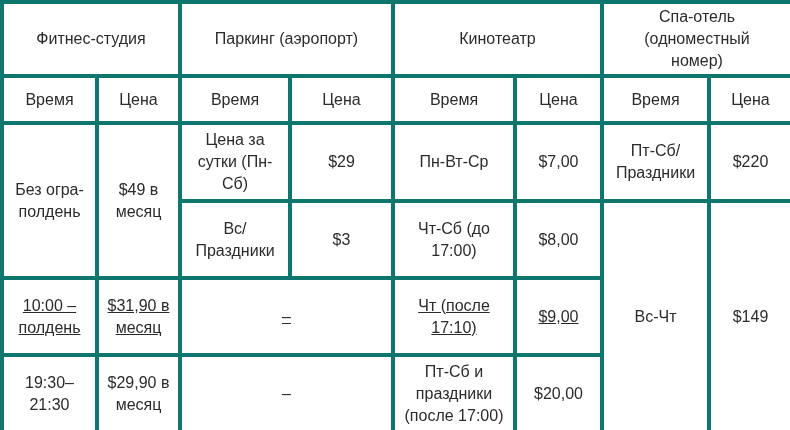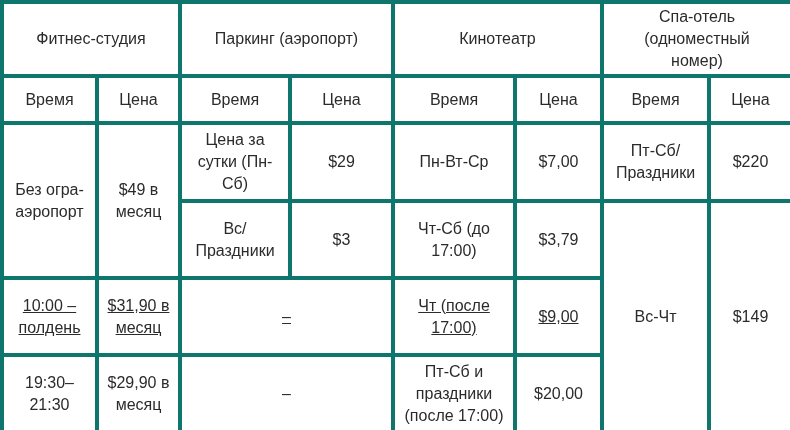--- a/index.html
+++ b/index.html
@@ -71,53 +71,53 @@
     <td>Время</td>
     <td>Цена</td>
     <td>Время</td>
     <td>Цена</td>
     <td>Время</td>
     <td>Цена</td>
   </tr>
 
   <tr class="body-a">
     <td rowspan="2">Без огра-
-аэропорт</td>
+полдень</td>
     <td rowspan="2">$49 в
 месяц</td>
     <td>Цена за
 сутки (Пн-
 Сб)</td>
     <td>$29</td>
     <td>Пн-Вт-Ср</td>
     <td>$7,00</td>
     <td>Пт-Сб/
 Праздники</td>
     <td>$220</td>
   </tr>
 
   <tr class="body-b">
     <td>Вс/
 Праздники</td>
     <td>$3</td>
     <td>Чт-Сб (до
 17:00)</td>
-    <td>$3,79</td>
+    <td>$8,00</td>
     <td rowspan="3">Вс-Чт</td>
     <td rowspan="3">$149</td>
   </tr>
 
   <tr class="body-c">
     <td>10:00 –
 полдень</td>
     <td>$31,90 в
 месяц</td>
     <td colspan="2">–</td>
     <td>Чт (после
-17:00)</td>
+17:10)</td>
     <td>$9,00</td>
   </tr>
 
   <tr class="body-d">
     <td>19:30–
 21:30</td>
     <td>$29,90 в
 месяц</td>
     <td colspan="2">–</td>
     <td>Пт-Сб и

